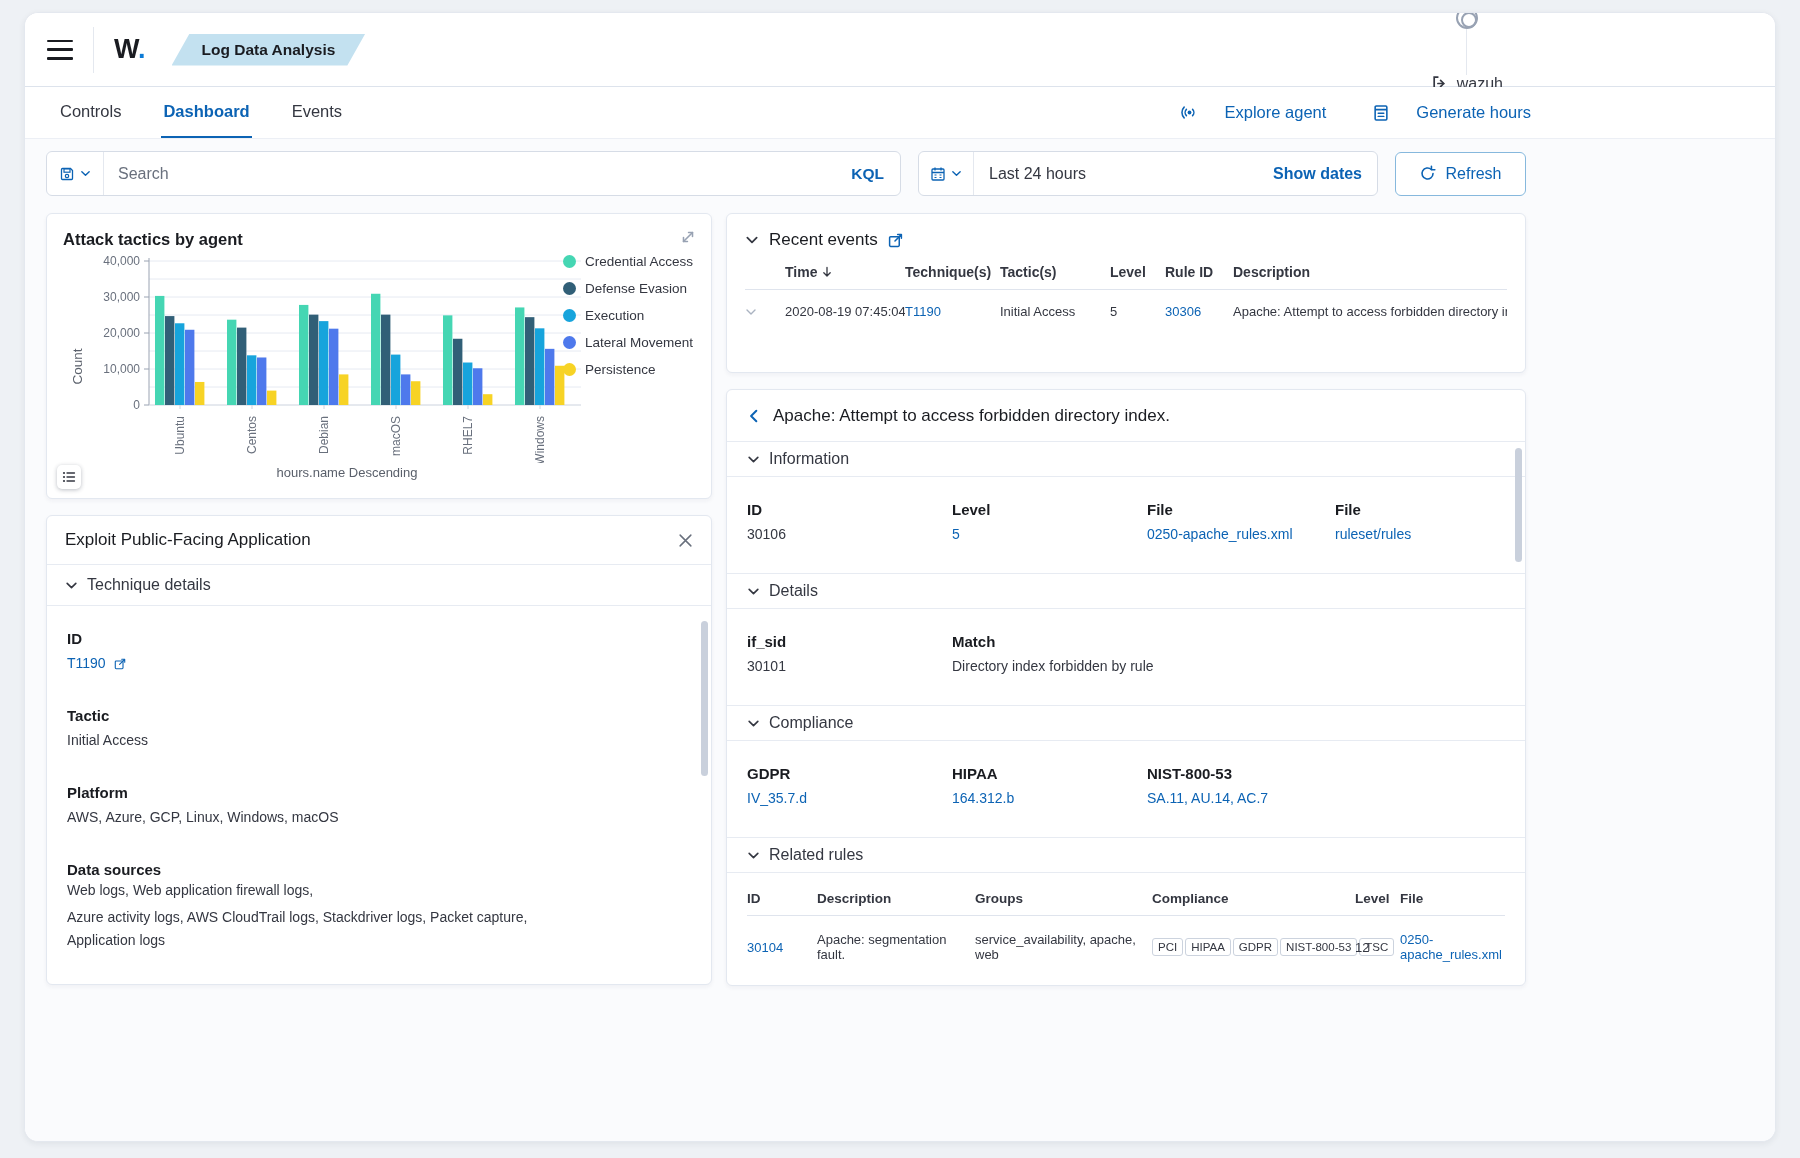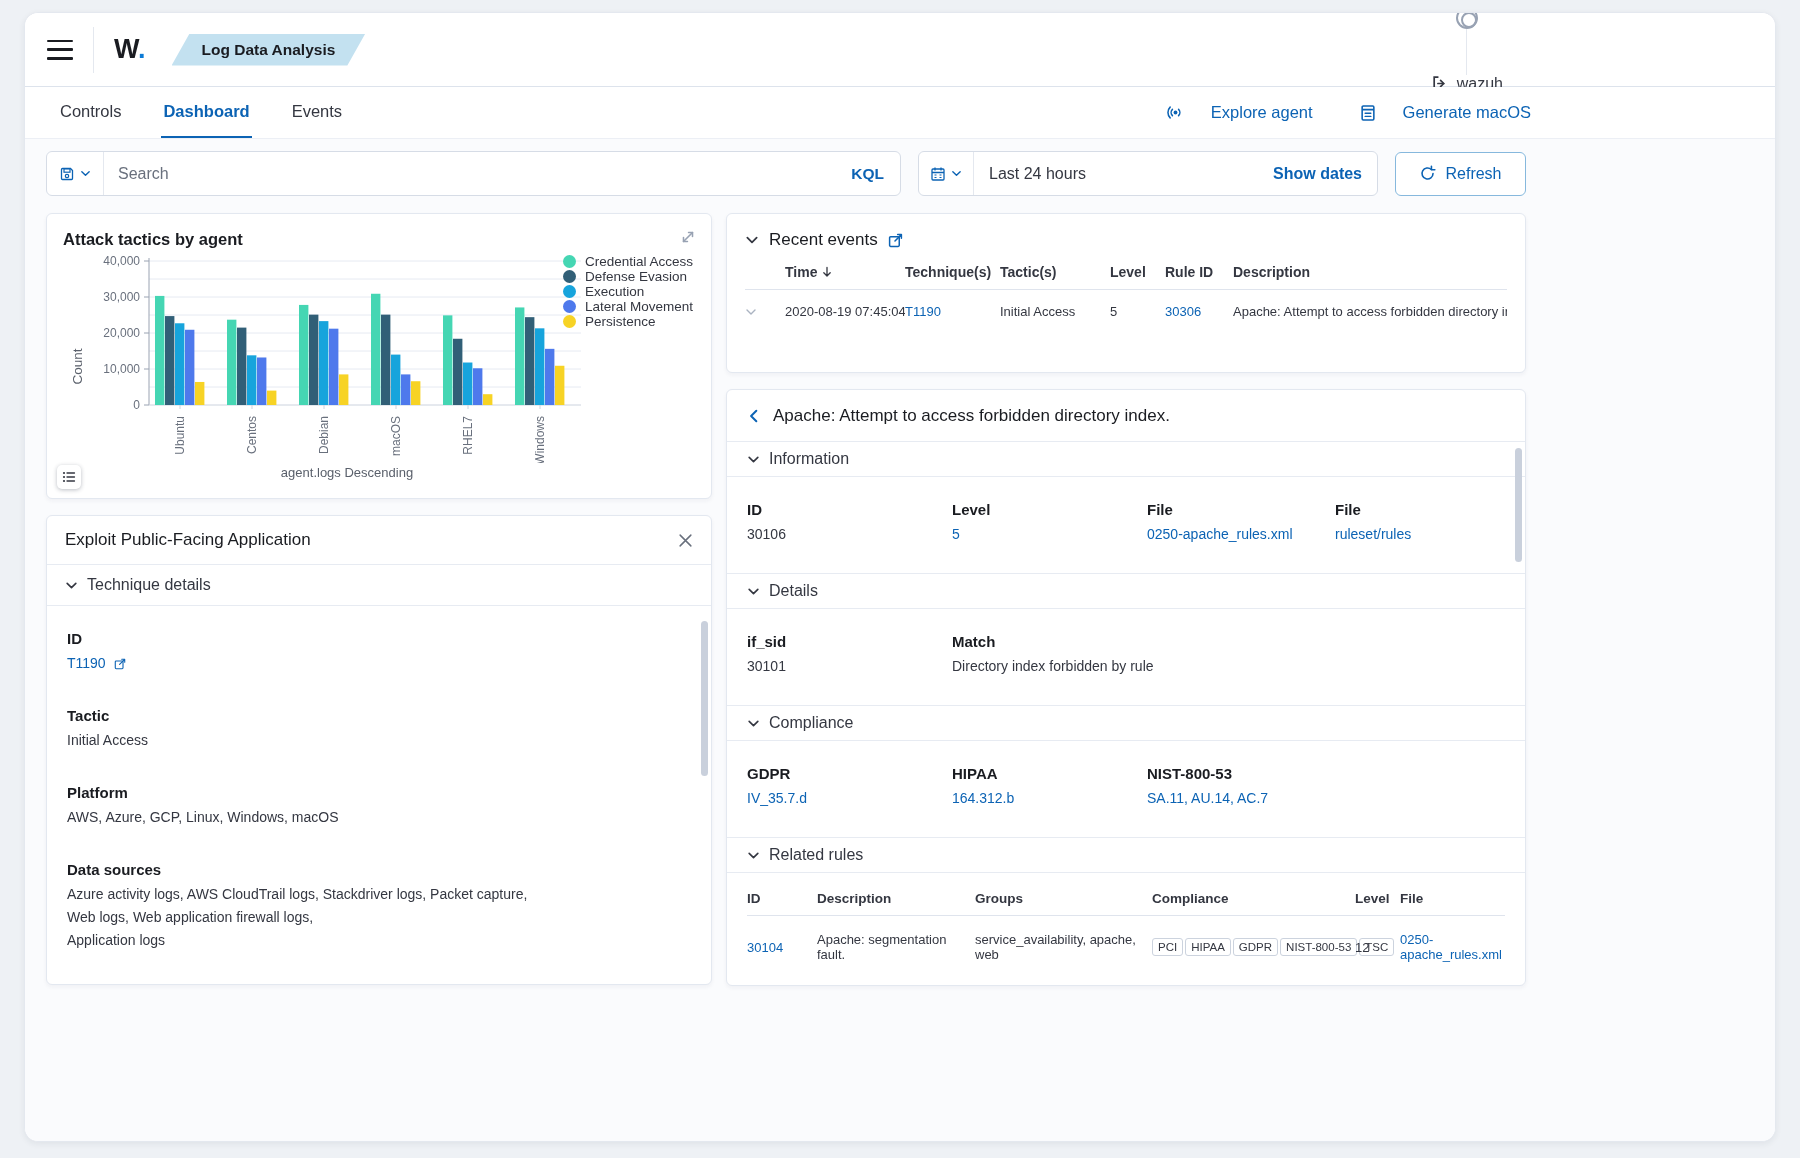--- a/index.html
+++ b/index.html
@@ -56,21 +56,21 @@
   .col-left { width:666px; flex:0 0 auto; display:flex; flex-direction:column; gap:16px; }
   .col-right { width:800px; flex:0 0 auto; display:flex; flex-direction:column; gap:16px;justify-content:flex-end; }
   .panel { background:#fff; border:1px solid #e3e8f0; border-radius:6px; box-shadow:0 2px 4px rgba(38,48,72,.05); }
   
   .chart-panel { height:286px; position:relative; padding:16px 16px 8px; }
   .chart-title { font-size:16.5px; font-weight:600; color:#1a1c21; }
   .expand-btn { position:absolute; top:14px; right:14px; background:none; border:none; cursor:pointer; }
   .chart-wrap { position:relative; margin-top:6px; }
   .ylabel { position:absolute; left:-4px; top:104px; transform:rotate(-90deg); font-size:13.5px; color:#5a606b; }
   .xtitle { width:496px; margin-left:36px; text-align:center; font-size:13px; color:#5a606b; margin-top:-2px; }
-  .legend { position:absolute; top:40px; right:2px; width:146px; display:flex; flex-direction:column; gap:0; }
+  .legend { position:absolute; top:40px; right:2px; width:146px; display:flex; flex-direction:column; gap:12px; }
   .legend-item { display:flex; align-items:center; gap:9px; cursor:pointer; }
   .legend-dot { width:13px; height:13px; border-radius:50%; flex:0 0 auto; }
   .legend-label { font-size:13.5px; color:#343741; }
   .listbtn { position:absolute; bottom:9px; left:10px; width:24px; height:24px; background:#fff; border:none; border-radius:5px; box-shadow:0 1px 4px rgba(30,40,60,.3); display:flex; align-items:center; justify-content:center; cursor:pointer; }
   
   .exploit-panel { height:470px; position:relative; overflow:hidden; }
   .ex-head { height:49px; display:flex; align-items:center; padding:0 18px; border-bottom:1px solid #e7ebf2; }
   .ex-title { font-size:17px; color:#1a1c21; font-weight:500; }
   .close-btn { margin-left:auto; background:none; border:none; cursor:pointer; }
   .sec-row { display:flex; align-items:center; gap:9px; padding:11px 18px; border-bottom:1px solid #e7ebf2; }
@@ -154,21 +154,21 @@
             <path d="M3.5 12.5a6.4 6.4 0 010-9" fill="none" stroke="#0c63b4" stroke-width="1.3" stroke-linecap="round"></path>
           </svg>
         <span>Explore agent</span>
       </button>
       <button class="linkbtn">
         <svg class="icon" width="18" height="18" viewBox="0 0 16 16">
             <rect x="2.8" y="1.8" width="10.4" height="12.4" rx="1" fill="none" stroke="#0c63b4" stroke-width="1.4"></rect>
             <path d="M5.5 8.2h5M5.5 11h5" stroke="#0c63b4" stroke-width="1.3" stroke-linecap="round"></path>
             <path d="M2.8 5h10.4" stroke="#0c63b4" stroke-width="1.4"></path>
           </svg>
-        <span>Generate macOS</span>
+        <span>Generate hours</span>
       </button>
     </div>
   </div>
 
   <div class="content">
     <div class="inner">
 
       <div class="searchrow">
         <div class="search-box">
           <button class="save-addon">
@@ -278,21 +278,21 @@
                   <line x1="369" y1="150" x2="369" y2="154" stroke="#ccd3de"></line>
                   <text x="373" y="161" text-anchor="end" fill="#69707d" font-size="12" transform="rotate(-90 373 161)">RHEL7</text>
                   <rect x="416" y="52.44" width="9.4" height="97.56" fill="#45d6b3"></rect>
                   <rect x="426" y="62.16" width="9.4" height="87.84" fill="#315f77"></rect>
                   <rect x="436" y="73.32000000000001" width="9.4" height="76.67999999999999" fill="#17a4dc"></rect>
                   <rect x="446" y="93.84" width="9.4" height="56.160000000000004" fill="#4e79ec"></rect>
                   <rect x="456" y="110.75999999999999" width="9.4" height="39.24" fill="#f7d325"></rect>
                   <line x1="441" y1="150" x2="441" y2="154" stroke="#ccd3de"></line>
                   <text x="445" y="161" text-anchor="end" fill="#69707d" font-size="12" transform="rotate(-90 445 161)">Windows</text>
                 </svg>
-              <div class="xtitle">agent.logs Descending</div>
+              <div class="xtitle">hours.name Descending</div>
             </div>
             <div class="legend" id="legend">
                 <div class="legend-item">
                   <span class="legend-dot" style="background: rgb(69, 214, 179);"></span>
                   <span class="legend-label">Credential Access</span>
                 </div>
                 <div class="legend-item">
                   <span class="legend-dot" style="background: rgb(49, 95, 119);"></span>
                   <span class="legend-label">Defense Evasion</span>
                 </div>
@@ -348,22 +348,22 @@
               <div class="field">
                 <div class="field-label">Tactic</div>
                 <div class="field-value">Initial Access</div>
               </div>
               <div class="field">
                 <div class="field-label">Platform</div>
                 <div class="field-value">AWS, Azure, GCP, Linux, Windows, macOS</div>
               </div>
               <div class="field">
                 <div class="field-label">Data sources</div>
+                <div class="field-value" style="margin-top:2px;">Web logs, Web application firewall logs,</div>
                 <div class="field-value">Azure activity logs, AWS CloudTrail logs, Stackdriver logs, Packet capture,</div>
-                <div class="field-value" style="margin-top:2px;">Web logs, Web application firewall logs,</div>
                 <div class="field-value" style="margin-top:2px;">Application logs</div>
               </div>
             </div>
             <div class="vscroll" style="top:105px; height:155px;"></div>
           </div>
         </div>
 
         <div class="col-right">
 
           <div class="panel recent-panel">

